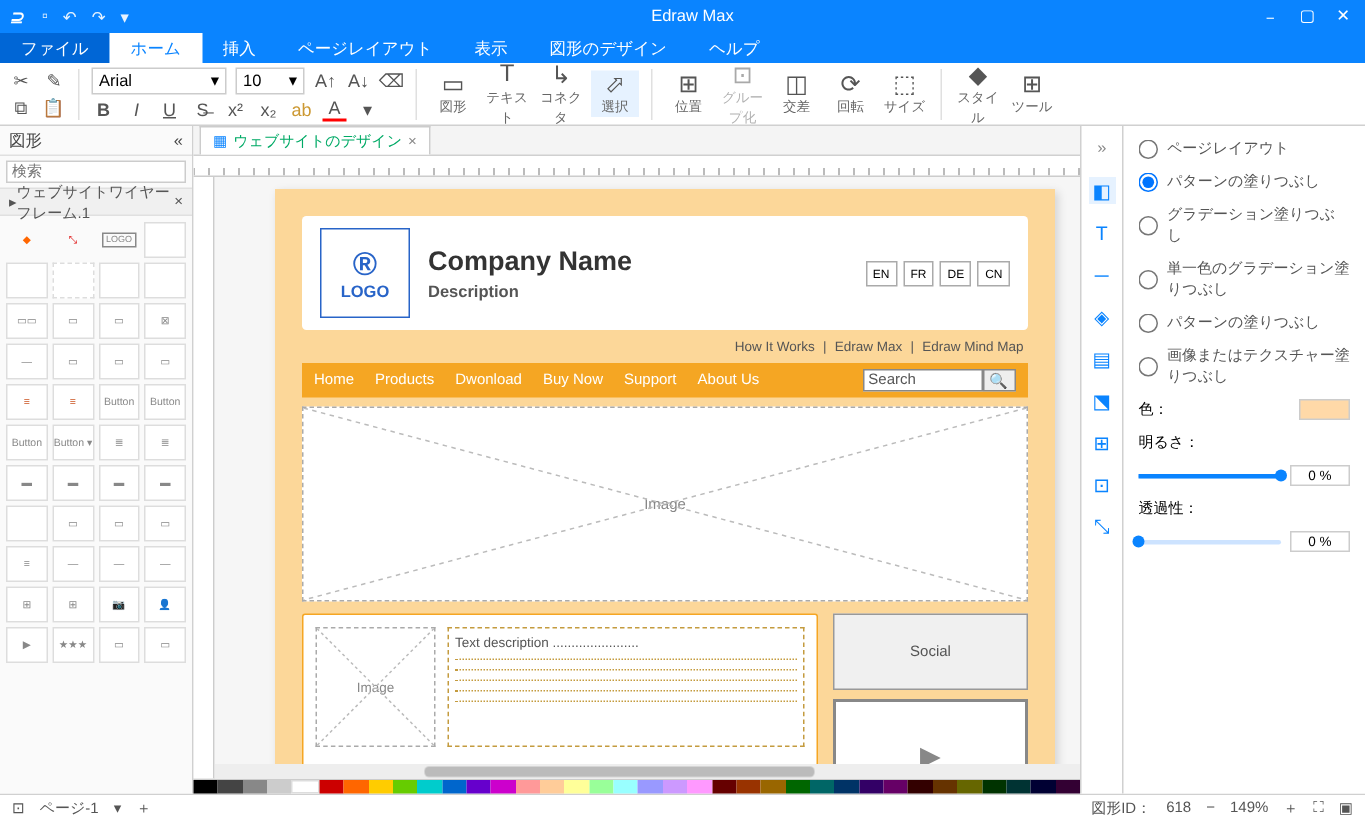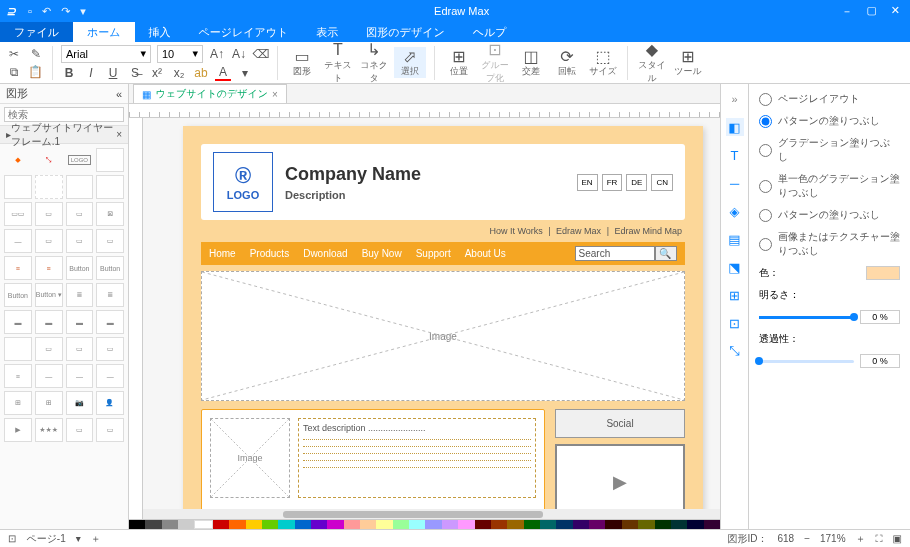--- a/index.html
+++ b/index.html
@@ -75,21 +75,21 @@
 .wf-img svg { position: absolute; inset: 0; width: 100%; height: 100%; }
 .wf-row { display: flex; gap: 10px; margin-top: 8px; }
 .wf-story { flex: 1; border: 1px solid #f5a623; background: #fff; border-radius: 2px; }
 .wf-story .sh { background: #f5a623; color: #fff; font-size: 10px; padding: 4px 8px; }
 .wf-story .body { padding: 8px; display: flex; gap: 8px; }
 .wf-story .thumb { width: 80px; height: 80px; border: 1px dashed #aaa; position: relative; display: flex; align-items: center; justify-content: center; font-size: 9px; color: #888; }
 .wf-story .lines { flex: 1; border: 1px dashed #c49b3f; padding: 4px; font-size: 9px; color: #8a6; }
 .wf-story .lines .tl { color: #555; margin-bottom: 2px; }
 .wf-story .lines hr { border: none; border-top: 1px dotted #c49b3f; margin: 6px 0; }
 .wf-side { width: 130px; }
-.wf-side .social { border: 1px solid #999; text-align: center; padding: 8px; font-size: 10px; color: #555; background: #f0f0f0; }
+.wf-side .social { border: 1px solid #999; text-align: center; padding: 19px; font-size: 10px; color: #555; background: #f0f0f0; }
 .wf-side .video { margin-top: 6px; height: 76px; border: 2px solid #888; background: #fff; display: flex; align-items: center; justify-content: center; font-size: 18px; color: #888; position: relative; }
 .wf-side .video::after { content: ""; position: absolute; left: 2px; right: 2px; bottom: 2px; height: 6px; background: linear-gradient(90deg,#3a7bd5 40%,#ccc 40%); }
 .wf-side .link { margin-top: 6px; text-align: center; font-size: 10px; color: #2864c8; text-decoration: underline; border: 1px solid #bbb; padding: 3px; background: #fff; }
 
 .colorbar { height: 10px; display: flex; border-top: 1px solid #ccc; }
 .colorbar span { flex: 1; }
 .hscroll { height: 10px; background: #eee; position: absolute; bottom: 0; left: 14px; right: 0; display: flex; align-items: center; }
 .hscroll .thumb { width: 260px; height: 7px; background: #bbb; border-radius: 3px; margin-left: 140px; }
 
 
@@ -453,17 +453,17 @@
 
 <div class="statusbar">
   <span class="ic">⊡</span>
   <span>ページ-1</span>
   <span class="ic">▾</span>
   <span class="ic">＋</span>
   <span class="sp"></span>
   <span>図形ID：</span>
   <span>618</span>
   <span class="ic">−</span>
-  <span>171%</span>
+  <span>149%</span>
   <span class="ic">＋</span>
   <span class="ic">⛶</span>
   <span class="ic">▣</span>
 </div>
 
 </body></html>

